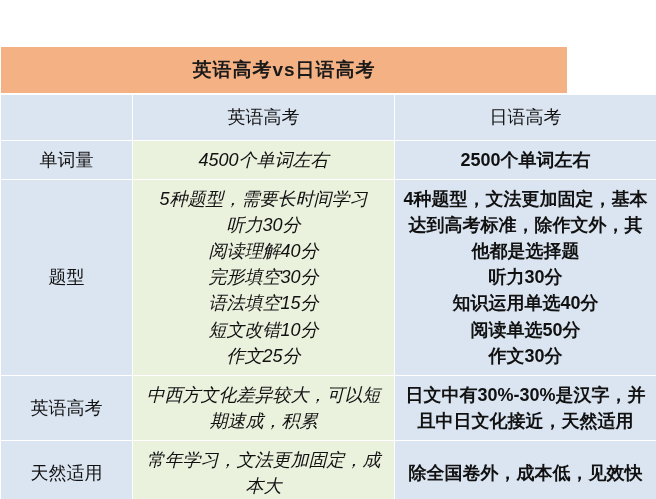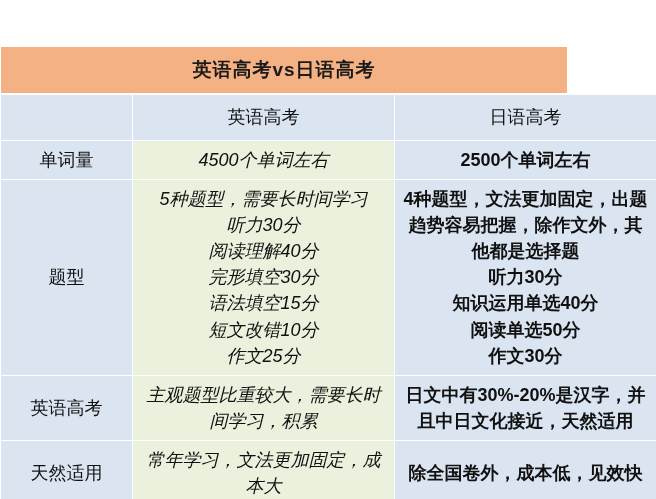--- a/index.html
+++ b/index.html
@@ -108,34 +108,34 @@
         <td class="cell-en">
             <span class="line">5种题型，需要长时间学习</span>
             <span class="line">听力30分</span>
             <span class="line">阅读理解40分</span>
             <span class="line">完形填空30分</span>
             <span class="line">语法填空15分</span>
             <span class="line">短文改错10分</span>
             <span class="line">作文25分</span>
           </td>
         <td class="cell-jp">
-            <span class="line">4种题型，文法更加固定，出题趋势容易把握，除作文外，其他都是选择题</span>
+            <span class="line">4种题型，文法更加固定，基本达到高考标准，除作文外，其他都是选择题</span>
             <span class="line">听力30分</span>
             <span class="line">知识运用单选40分</span>
             <span class="line">阅读单选50分</span>
             <span class="line">作文30分</span>
           </td>
       </tr>
 
 
 
       <tr>
         <td class="label">英语高考</td>
-        <td class="cell-en">主观题型比重较大，需要长时间学习，积累</td>
-        <td class="cell-jp">日文中有30%-20%是汉字，并且中日文化接近，天然适用</td>
+        <td class="cell-en">中西方文化差异较大，可以短期速成，积累</td>
+        <td class="cell-jp">日文中有30%-30%是汉字，并且中日文化接近，天然适用</td>
       </tr>
 
       <tr>
         <td class="label">天然适用</td>
         <td class="cell-en">常年学习，文法更加固定，成本大</td>
         <td class="cell-jp">除全国卷外，成本低，见效快</td>
       </tr>
     </tbody>
   </table>
 

